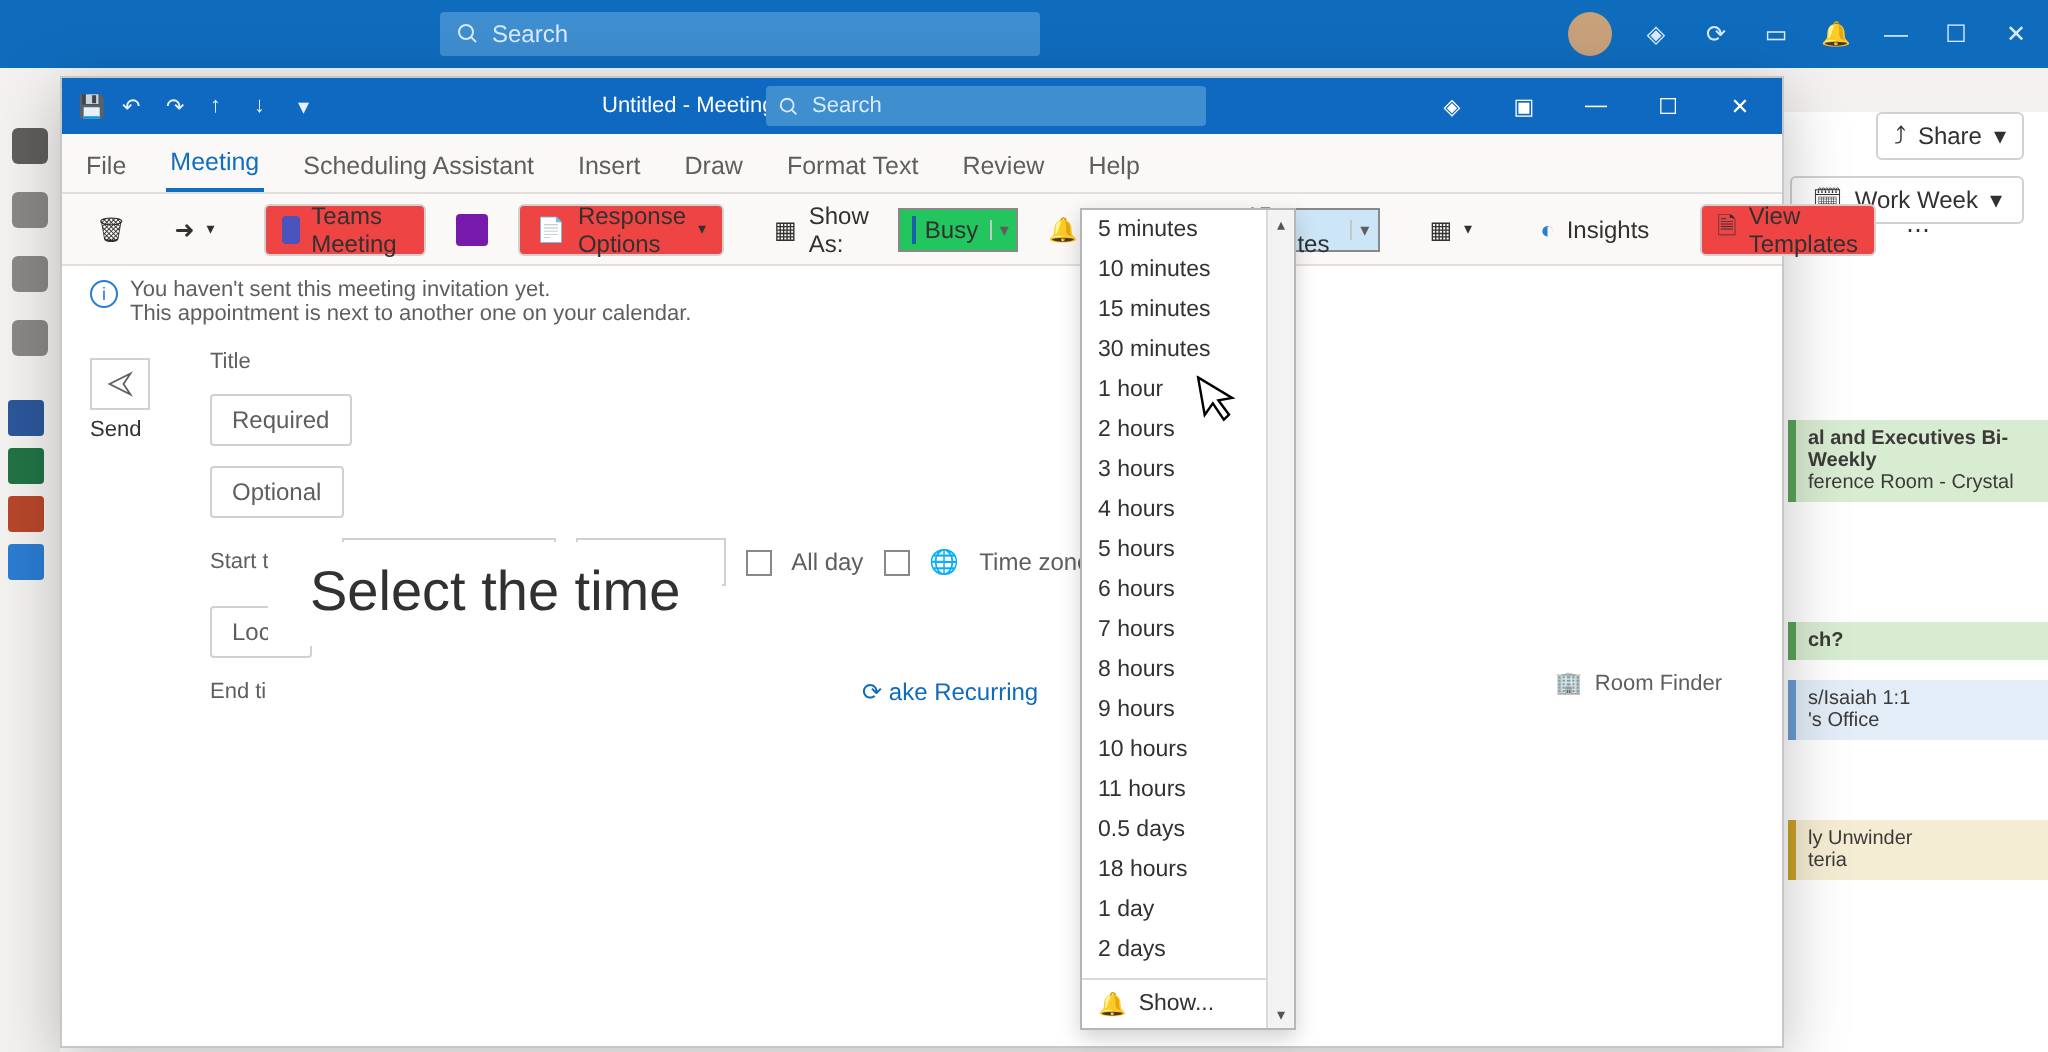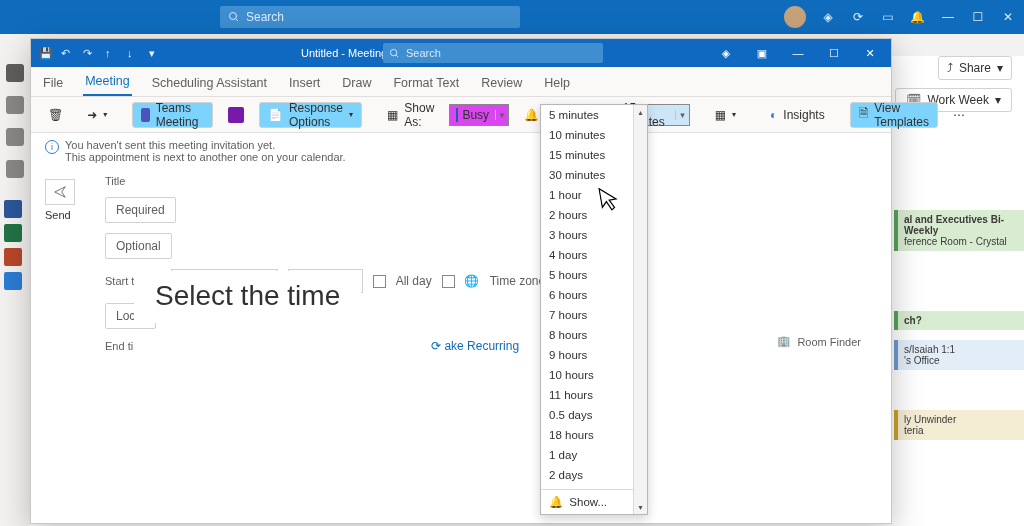--- a/index.html
+++ b/index.html
@@ -28,24 +28,24 @@
   .mw-qat .qic{width:12px;height:12px;display:inline-block;opacity:.9}
   .mw-ttl{position:absolute;left:50%;transform:translateX(-160px)}
   .mw-search{position:absolute;left:352px;width:220px;height:20px;background:#3e8ed0;border-radius:2px;display:flex;align-items:center;padding:0 6px;color:#dbeafe}
   .mw-sys{position:absolute;right:4px;display:flex;gap:2px}
   .mw-sys .wb{width:34px;height:28px;display:flex;align-items:center;justify-content:center;color:#fff}
   .mw-tabs{height:30px;display:flex;align-items:flex-end;padding:0 10px;gap:18px;border-bottom:1px solid #e1dfdd;font-size:12.5px;background:#faf9f8}
   .mw-tabs .tab{padding:6px 2px;color:#605e5c;cursor:pointer}
   .mw-tabs .tab.active{color:#106ebe;border-bottom:2px solid #106ebe;font-weight:400}
   .mw-ribbon{height:36px;background:#faf9f8;border-bottom:1px solid #e1dfdd;display:flex;align-items:center;padding:0 8px;gap:6px;font-size:12px;color:#323130}
   .rb-btn{height:26px;display:flex;align-items:center;gap:6px;padding:0 8px;border:1px solid transparent;border-radius:3px;cursor:pointer}
-  .rb-btn.box{border-color:#d1d1d1;background:#7dd3fc}
+  .rb-btn.box{border-color:#d1d1d1;background:#ef4444}
   .sep{width:1px;height:22px;background:#d1d1d1;margin:0 2px}
   .busy-sw{width:14px;height:14px;background:#2b7cd3;border:1px solid #1a5fa7;display:inline-block}
-  .rem-sel{height:22px;border:1px solid #8a8886;background:#d946ef;display:flex;align-items:center;padding:0 20px 0 6px;position:relative;min-width:74px}
+  .rem-sel{height:22px;border:1px solid #8a8886;background:#22c55e;display:flex;align-items:center;padding:0 20px 0 6px;position:relative;min-width:74px}
   .rem-sel::after{content:"▾";position:absolute;right:4px;font-size:9px;color:#605e5c;border-left:1px solid #c8c6c4;padding-left:4px}
   .mw-info{display:flex;gap:6px;padding:6px 14px;font-size:11px;color:#605e5c;background:#fff;align-items:flex-start}
   .mw-info .ii{width:14px;height:14px;border:1px solid #2b7cd3;border-radius:50%;color:#2b7cd3;display:flex;align-items:center;justify-content:center;font-size:9px;flex-shrink:0;margin-top:1px}
   .mw-body{display:flex;padding:6px 14px;gap:12px}
   .send-col{width:48px;display:flex;flex-direction:column;align-items:flex-start;gap:4px;padding-top:4px}
   .send-ic{width:30px;height:26px;border:1px solid #d1d1d1;display:flex;align-items:center;justify-content:center;color:#605e5c}
   .form-col{flex:1}
   .form-col .row{display:flex;align-items:center;gap:10px;margin-bottom:10px;font-size:12px;color:#605e5c}
   .lbl{width:56px;font-size:11px;color:#605e5c}
   .chip{height:26px;border:1px solid #d1d1d1;border-radius:2px;background:#fff;display:inline-flex;align-items:center;padding:0 10px;cursor:pointer}

